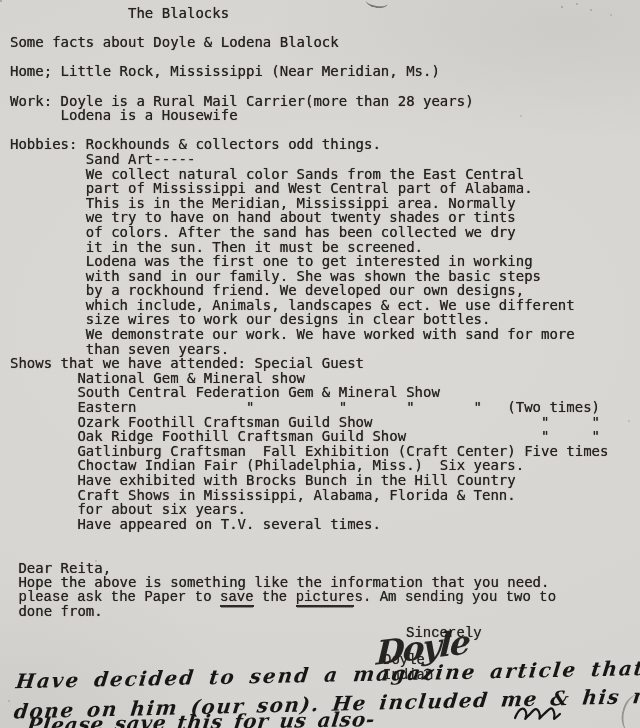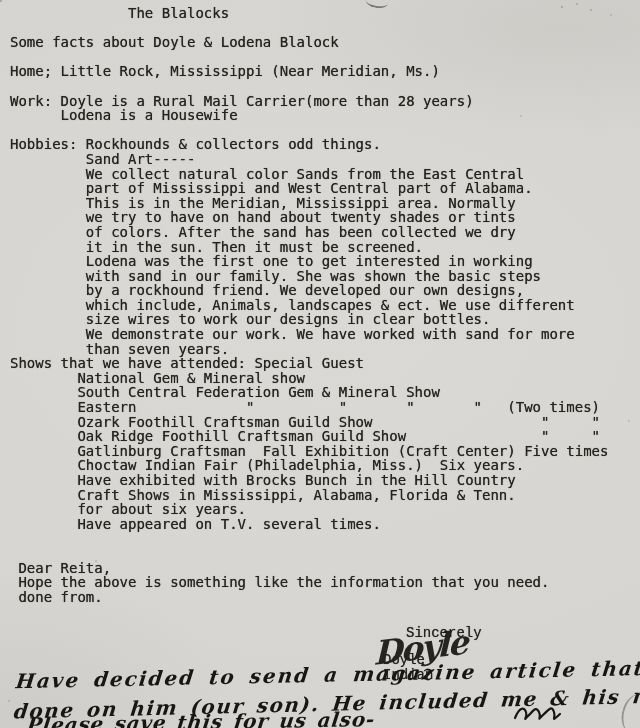--- a/index.html
+++ b/index.html
@@ -99,20 +99,21 @@
         Gatlinburg Craftsman  Fall Exhibition (Craft Center) Five times
         Choctaw Indian Fair (Philadelphia, Miss.)  Six years.
         Have exhibited with Brocks Bunch in the Hill Country
         Craft Shows in Mississippi, Alabama, Florida &amp; Tenn.
         for about six years.
         Have appeared on T.V. several times.
 
 
  Dear Reita,
  Hope the above is something like the information that you need.</pre>
+    <div class="uline-row"><span> please ask the Paper to </span><span class="u">save</span><span> the </span><span class="u">picture</span><span>s. Am sending you two to</span></div>
     <pre> done from.</pre>
   </div>
 
   <div class="closing">
     <div class="sincerely typed">Sincerely</div>
     <div class="signature hw">Doyle</div>
     <div class="typed-name typed">Doyle Indian</div>
   </div>
 
   <div class="hw-note">

